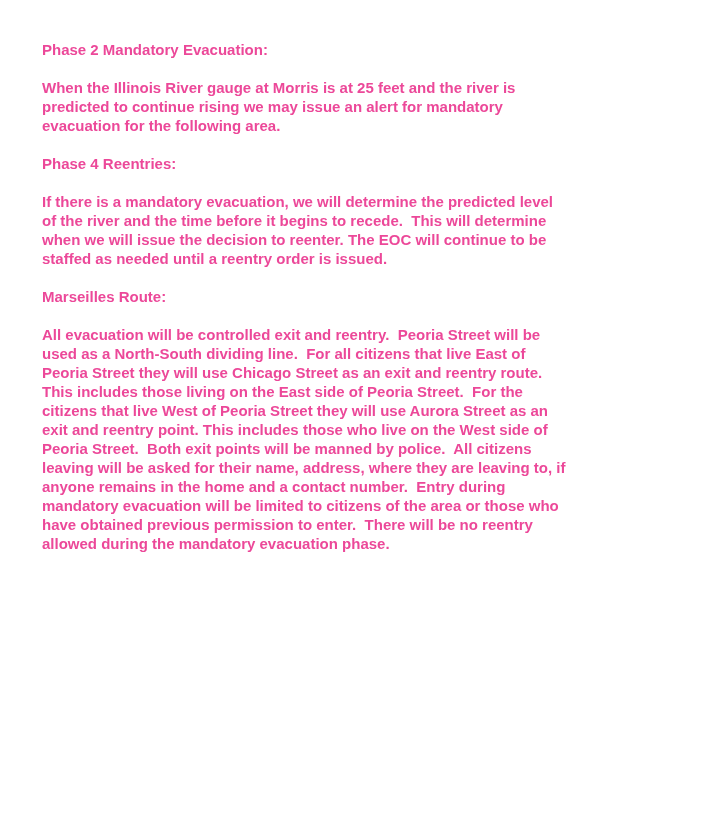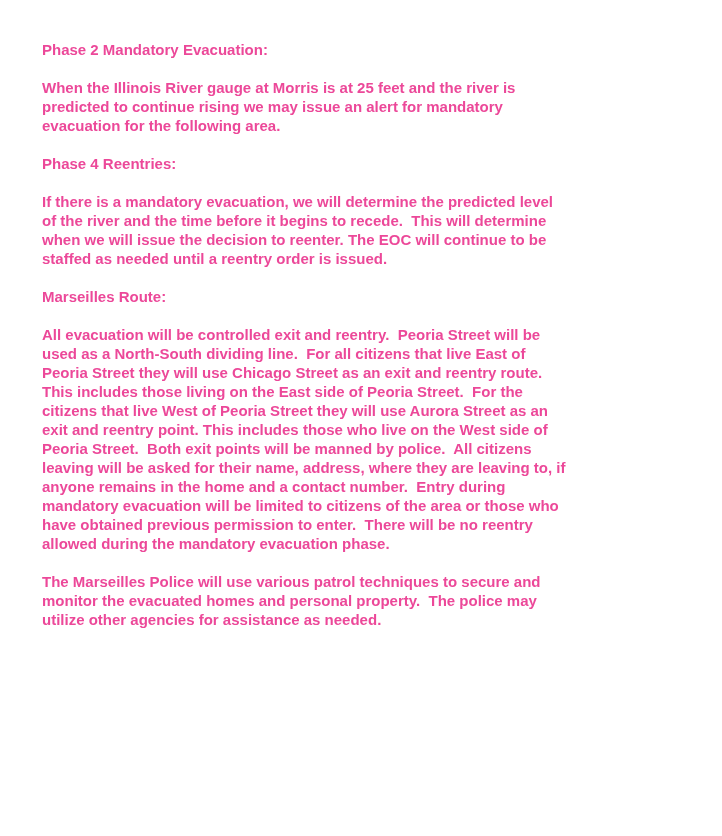--- a/index.html
+++ b/index.html
@@ -69,18 +69,15 @@
 exit and reentry point. This includes those who live on the West side of
 Peoria Street.  Both exit points will be manned by police.  All citizens
 leaving will be asked for their name, address, where they are leaving to, if
 anyone remains in the home and a contact number.  Entry during
 mandatory evacuation will be limited to citizens of the area or those who
 have obtained previous permission to enter.  There will be no reentry
 allowed during the mandatory evacuation phase.</p>
   </div>
 
   <div class="section">
-    <p class="section-body">The Marseilles Police will use various patrol techniques to secure and
-monitor the evacuated homes and personal property.  The police may
-utilize other agencies for assistance as needed.</p>
   </div>
 
 </div>
 
 </body></html>

